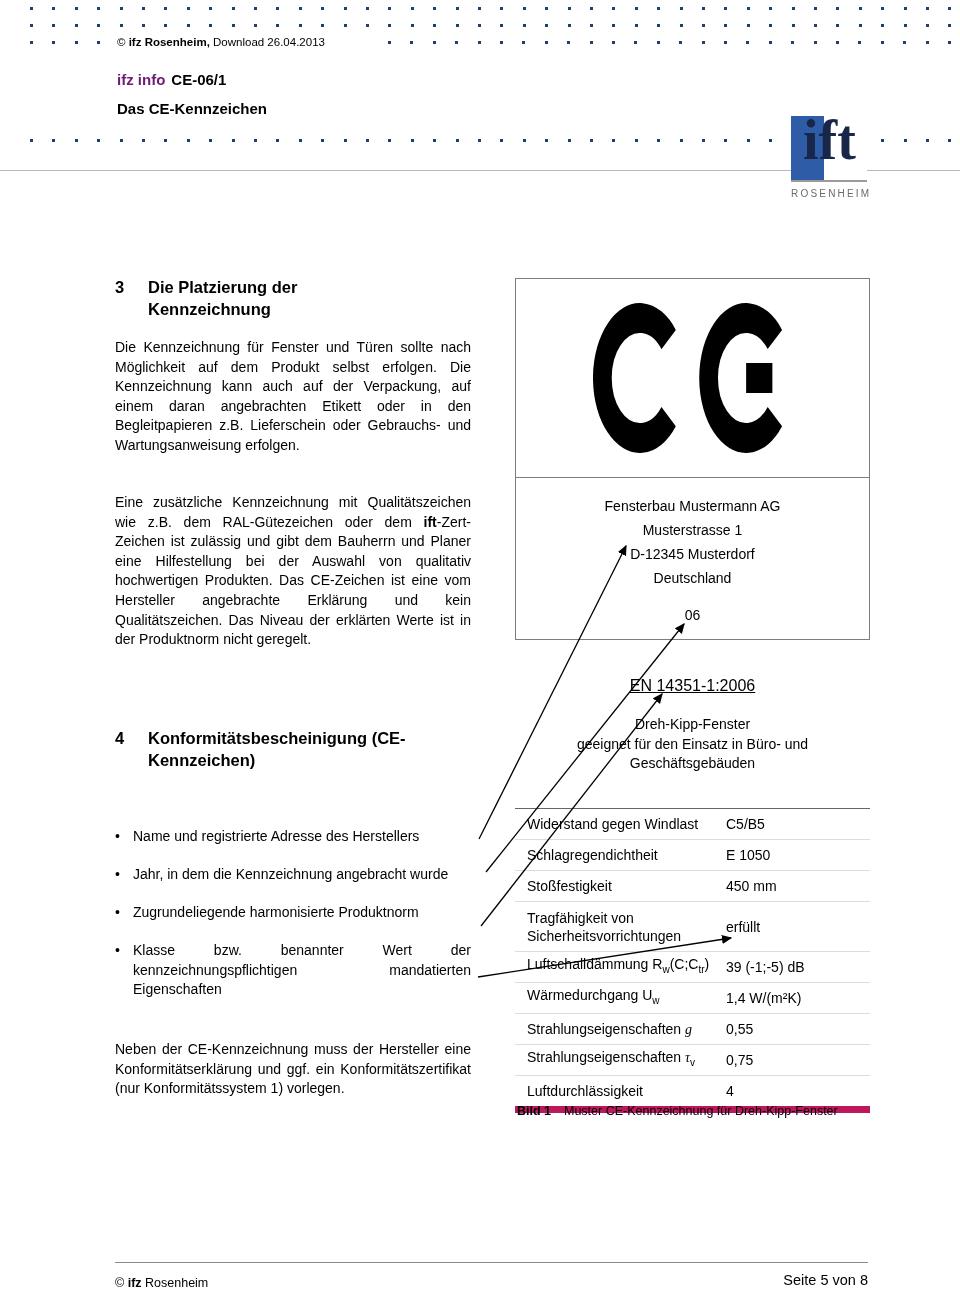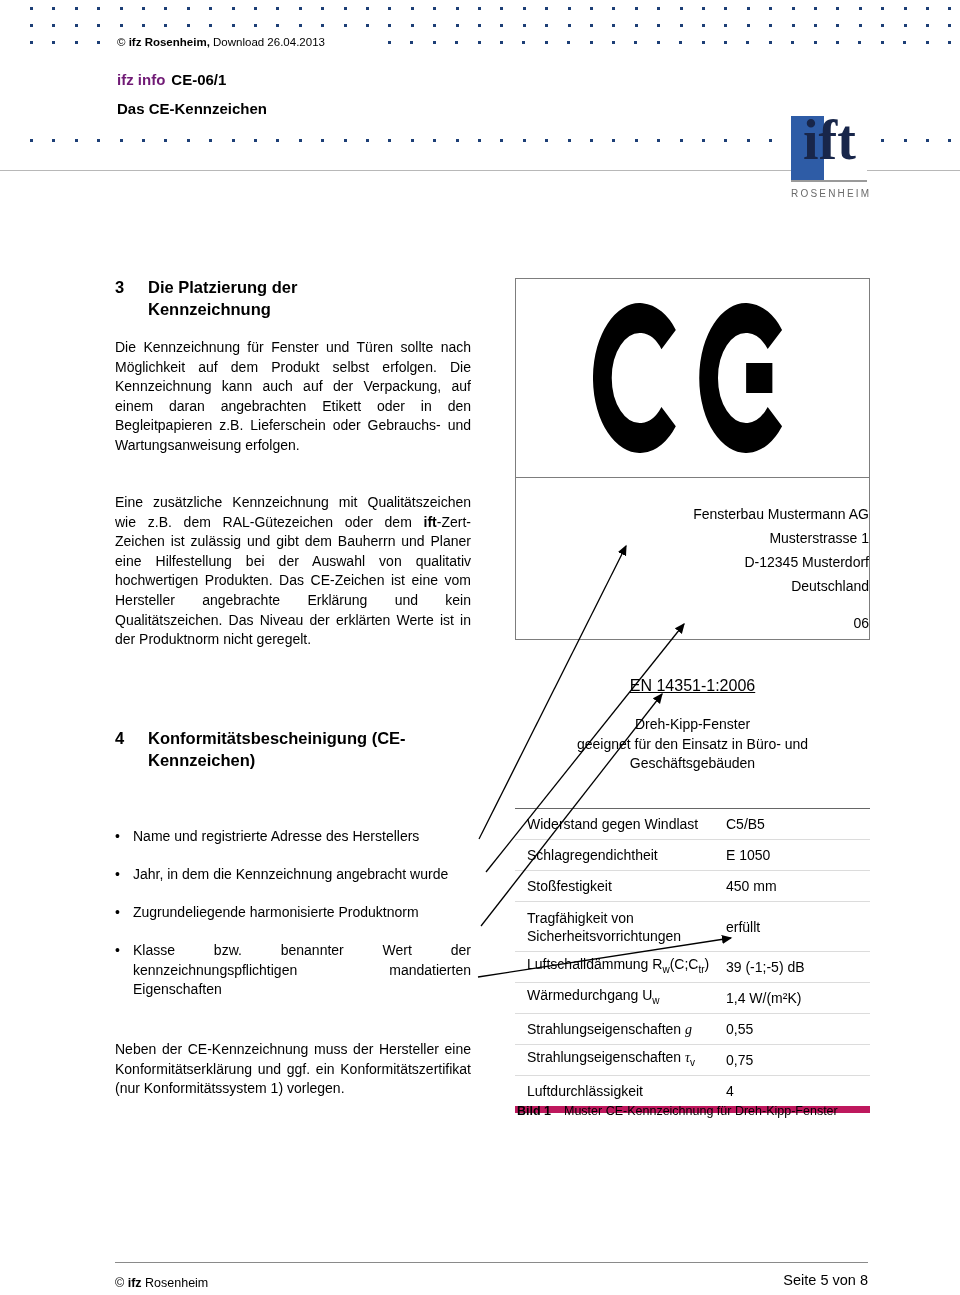--- a/index.html
+++ b/index.html
@@ -42,21 +42,21 @@
   #bullets li{display:flex;margin-bottom:18.5px;}
   .bdot{width:18px;flex:none;}
   .btext{flex:1;text-align:justify;}
   #outro{top:1040px;}
   .p{text-align:justify;}
 
   
   .ce-box{position:absolute;left:515px;top:278px;width:355px;height:200px;border:1px solid #7d7d7d;
     box-sizing:border-box;display:flex;align-items:center;justify-content:center;background:#fff;}
   .addr-box{position:absolute;left:515px;top:477px;width:355px;height:163px;border:1px solid #7d7d7d;
-    box-sizing:border-box;text-align:right;font-size:14px;padding-top:24px;}
+    box-sizing:border-box;text-align:center;font-size:14px;padding-top:16px;}
   .addr-line{line-height:24px;}
   .addr-year{margin-top:13px;line-height:24px;}
   .norm{position:absolute;left:515px;top:677px;width:355px;text-align:center;font-size:16px;text-decoration:underline;}
   .product{position:absolute;left:515px;top:715px;width:355px;text-align:center;font-size:14px;line-height:19.6px;}
   .product .desc{width:280px;margin:0 auto;}
 
   .props{position:absolute;left:515px;top:808px;width:355px;border-top:1px solid #666;box-sizing:border-box;font-size:14px;}
   .prow{display:flex;align-items:center;min-height:30px;border-bottom:1px solid #dcdcdc;}
   .prow.tall{min-height:49px;}
   .prow:last-child{border-bottom:7px solid #be185d;}

